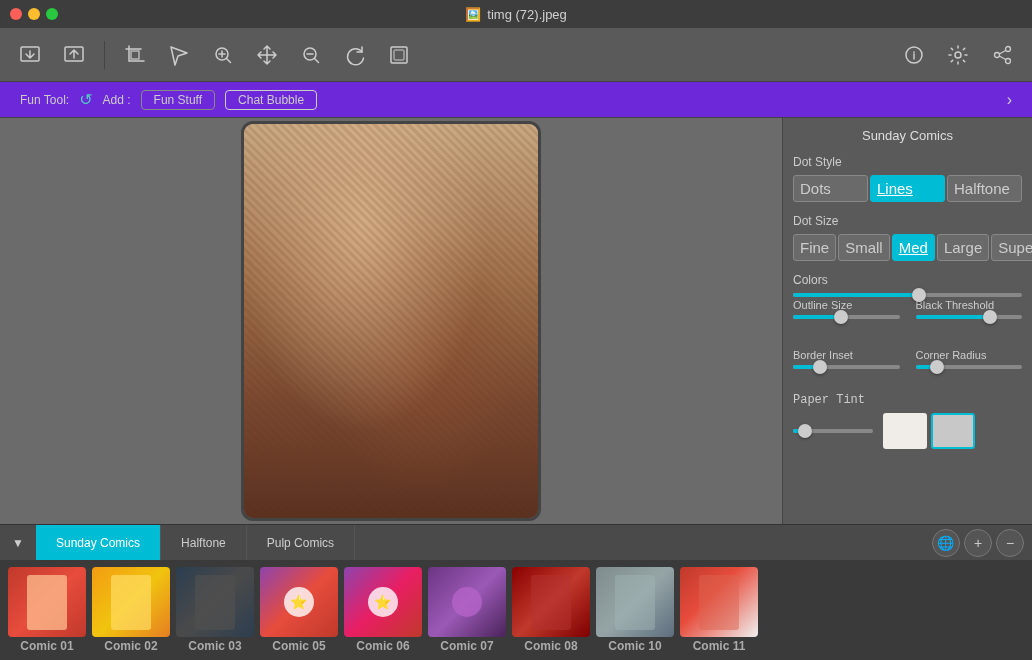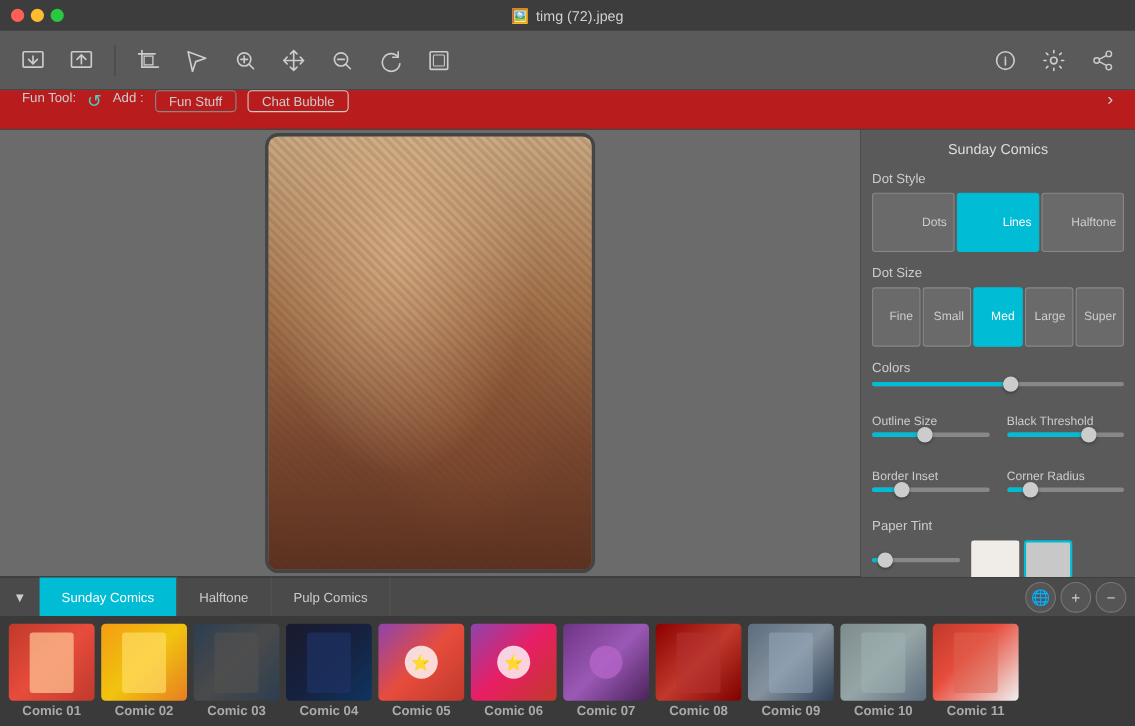--- a/index.html
+++ b/index.html
@@ -53,24 +53,24 @@
       font-size: 18px;
       cursor: pointer;
       border-radius: 4px;
     }
     .toolbar-sep { width: 1px; height: 28px; background: #444; margin: 0 4px; }
     .toolbar-spacer { flex: 1; }
     .toolbar-right { display: flex; gap: 8px; }
 
     
     .fun-tool-bar {
-      background: #b91c1c;
+      background: #6d28d9;
       height: 36px;
       display: flex;
-      align-items: flex-start;
+      align-items: center;
       padding: 0 20px;
       gap: 10px;
       flex-shrink: 0;
       border-bottom: 1px solid #444;
     }
     .fun-tool-label { color: #ccc; font-size: 12px; }
     .fun-tool-icon { color: #4ecdc4; font-size: 16px; }
     .fun-tool-btn {
       background: transparent;
       border: 1px solid #888;
@@ -151,36 +151,37 @@
       color: #ccc;
       margin-bottom: 6px;
     }
     .btn-group {
       display: flex;
       gap: 2px;
       margin-bottom: 12px;
     }
     .btn-group-item {
       flex: 1;
-      padding: 20px 6px;
+      padding: 4px 6px;
       border: 1px solid #888;
       background: #6a6a6a;
       color: #ccc;
-      font-size: 11px;
+      font-size: 15px;
       cursor: pointer;
-      text-align: right;
+      text-align: left;
       border-radius: 3px;
     }
     .btn-group-item.active {
       background: #00bcd4;
       border-color: #00bcd4;
       color: #fff;
+      text-decoration: underline;
     }
     .slider-row {
-      margin-bottom: 26px;
+      margin-bottom: 2px;
     }
     .slider-row-double {
       display: flex;
       gap: 16px;
       margin-bottom: 14px;
     }
     .slider-col { flex: 1; }
     .slider-col-label { font-size: 11px; color: #ccc; margin-bottom: 4px; }
     .slider-track {
       width: 100%;
@@ -196,21 +197,21 @@
     }
     .slider-thumb {
       width: 14px; height: 14px;
       background: #ccc;
       border-radius: 50%;
       position: absolute;
       top: 50%;
       transform: translate(-50%, -50%);
       box-shadow: 0 1px 3px rgba(0,0,0,0.4);
     }
-    .paper-tint-section { margin-top: 24px; }
+    .paper-tint-section { margin-top: 24px; font-family: Liberation Mono, monospace; }
     .paper-tint-row { display: flex; align-items: center; gap: 10px; }
     .paper-tint-swatches { display: flex; gap: 4px; }
     .paper-swatch {
       width: 44px; height: 36px;
       border: 2px solid transparent;
       border-radius: 3px;
     }
     .paper-swatch.active { border-color: #00bcd4; }
     .paper-swatch-white { background: #f0ece8; }
     .paper-swatch-gray { background: #c8c8c8; }
@@ -533,28 +534,20 @@
   </div>
   <div class="filmstrip-item">
     <div class="filmstrip-thumb thumb-03">
       <div class="thumb-inner">
         <div style="width:40px;height:55px;background:rgba(80,80,80,0.7);border-radius:3px"></div>
       </div>
     </div>
     <span class="filmstrip-label">Comic 03</span>
   </div>
   <div class="filmstrip-item">
-    <div class="filmstrip-thumb thumb-04">
-      <div class="thumb-inner">
-        <div style="width:40px;height:55px;background:rgba(30,50,100,0.7);border-radius:3px"></div>
-      </div>
-    </div>
-    <span class="filmstrip-label">Comic 04</span>
-  </div>
-  <div class="filmstrip-item">
     <div class="filmstrip-thumb thumb-05">
       <div class="thumb-inner">
         <div style="width:30px;height:30px;background:rgba(255,255,255,0.8);border-radius:50%;display:flex;align-items:center;justify-content:center;font-size:14px">⭐</div>
       </div>
     </div>
     <span class="filmstrip-label">Comic 05</span>
   </div>
   <div class="filmstrip-item">
     <div class="filmstrip-thumb thumb-06">
       <div class="thumb-inner">
@@ -573,28 +566,20 @@
   </div>
   <div class="filmstrip-item">
     <div class="filmstrip-thumb thumb-08">
       <div class="thumb-inner">
         <div style="width:40px;height:55px;background:rgba(180,50,50,0.5);border-radius:3px"></div>
       </div>
     </div>
     <span class="filmstrip-label">Comic 08</span>
   </div>
   <div class="filmstrip-item">
-    <div class="filmstrip-thumb thumb-09">
-      <div class="thumb-inner">
-        <div style="width:40px;height:55px;background:rgba(150,170,190,0.5);border-radius:3px"></div>
-      </div>
-    </div>
-    <span class="filmstrip-label">Comic 09</span>
-  </div>
-  <div class="filmstrip-item">
     <div class="filmstrip-thumb thumb-10">
       <div class="thumb-inner">
         <div style="width:40px;height:55px;background:rgba(160,180,180,0.5);border-radius:3px"></div>
       </div>
     </div>
     <span class="filmstrip-label">Comic 10</span>
   </div>
   <div class="filmstrip-item">
     <div class="filmstrip-thumb thumb-11">
       <div class="thumb-inner">

